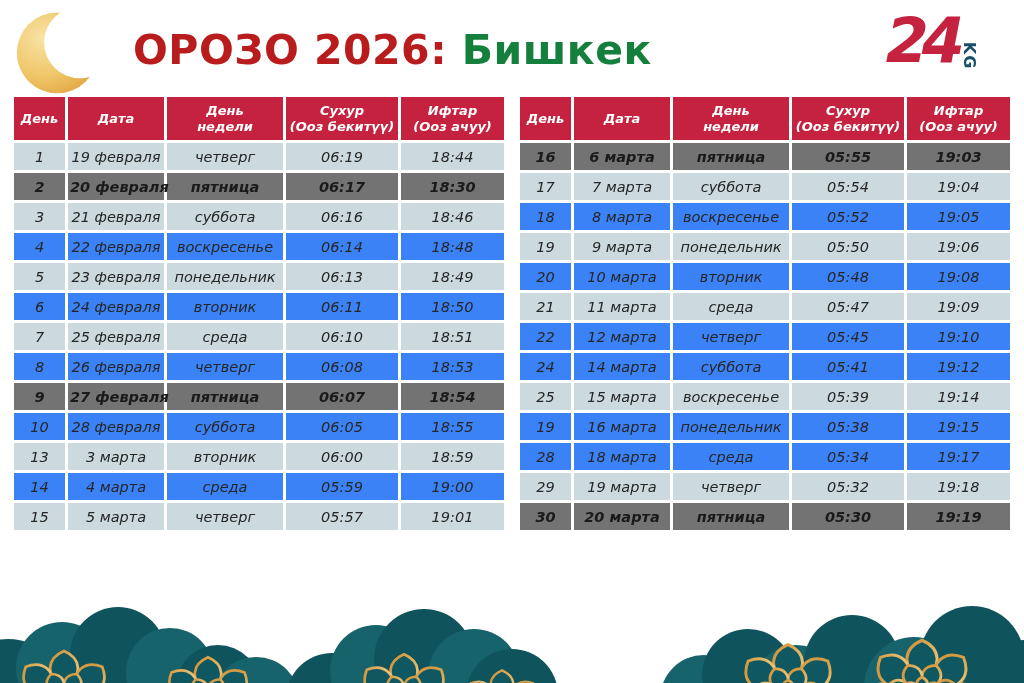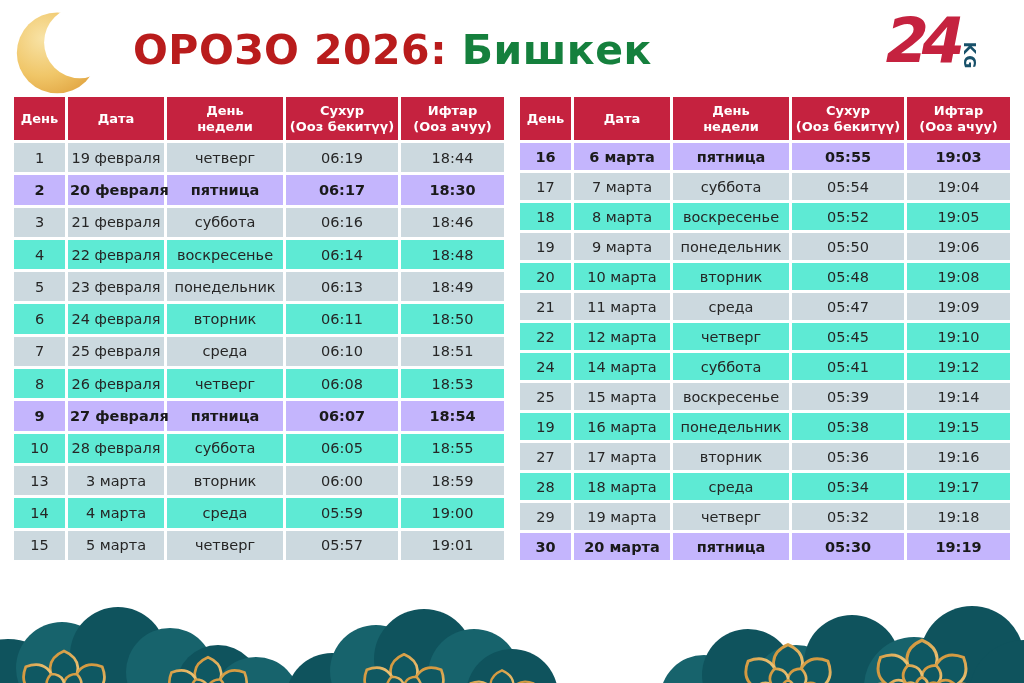--- a/index.html
+++ b/index.html
@@ -26,33 +26,34 @@
   .logo-kg{
     position:absolute;right:2px;top:30px;
     font-size:16px;font-weight:bold;color:#175069;letter-spacing:1px;
     transform:rotate(90deg);transform-origin:center;
   }
   
   .tables{position:absolute;top:94px;left:11px;width:1002px;display:flex;gap:10px;}
   table.sched{
     border-collapse:separate;border-spacing:3px;table-layout:fixed;
     width:496px;
+    font-style:italic;
   }
   table.sched th{
     background:#C5223F;color:#ffffff;font-weight:bold;
     font-size:13px;line-height:1.2;text-align:center;vertical-align:middle;
     height:43px;padding:0 2px;white-space:pre-line;
   }
   table.sched td{
     height:27px;text-align:center;vertical-align:middle;
     font-size:14.5px;color:#262626;padding:0 2px;white-space:nowrap;
   }
   tr.blue td{background:#CCD9DF;}
-  tr.white td{background:#5eead4;}
-  tr.friday td{background:#c4b5fd;font-weight:bold;color:#1a1a1a;}
+  tr.white td{background:#3b82f6;}
+  tr.friday td{background:#737373;font-weight:bold;color:#1a1a1a;}
   
   .decor{position:absolute;left:0;bottom:0;width:1024px;height:100px;pointer-events:none;}
 </style>
 </head>
 <body>
 
 <div class="hdr">
   <svg class="moon" viewBox="0 0 100 100" aria-hidden="true">
     <defs>
       <radialGradient id="moong" cx="32%" cy="32%" r="85%">
@@ -275,27 +276,20 @@
           <td>воскресенье</td>
           <td>05:39</td>
           <td>19:14</td>
         </tr>
         <tr class="white">
           <td>19</td>
           <td>16 марта</td>
           <td>понедельник</td>
           <td>05:38</td>
           <td>19:15</td>
-        </tr>
-        <tr class="blue">
-          <td>27</td>
-          <td>17 марта</td>
-          <td>вторник</td>
-          <td>05:36</td>
-          <td>19:16</td>
         </tr>
         <tr class="white">
           <td>28</td>
           <td>18 марта</td>
           <td>среда</td>
           <td>05:34</td>
           <td>19:17</td>
         </tr>
         <tr class="blue">
           <td>29</td>

